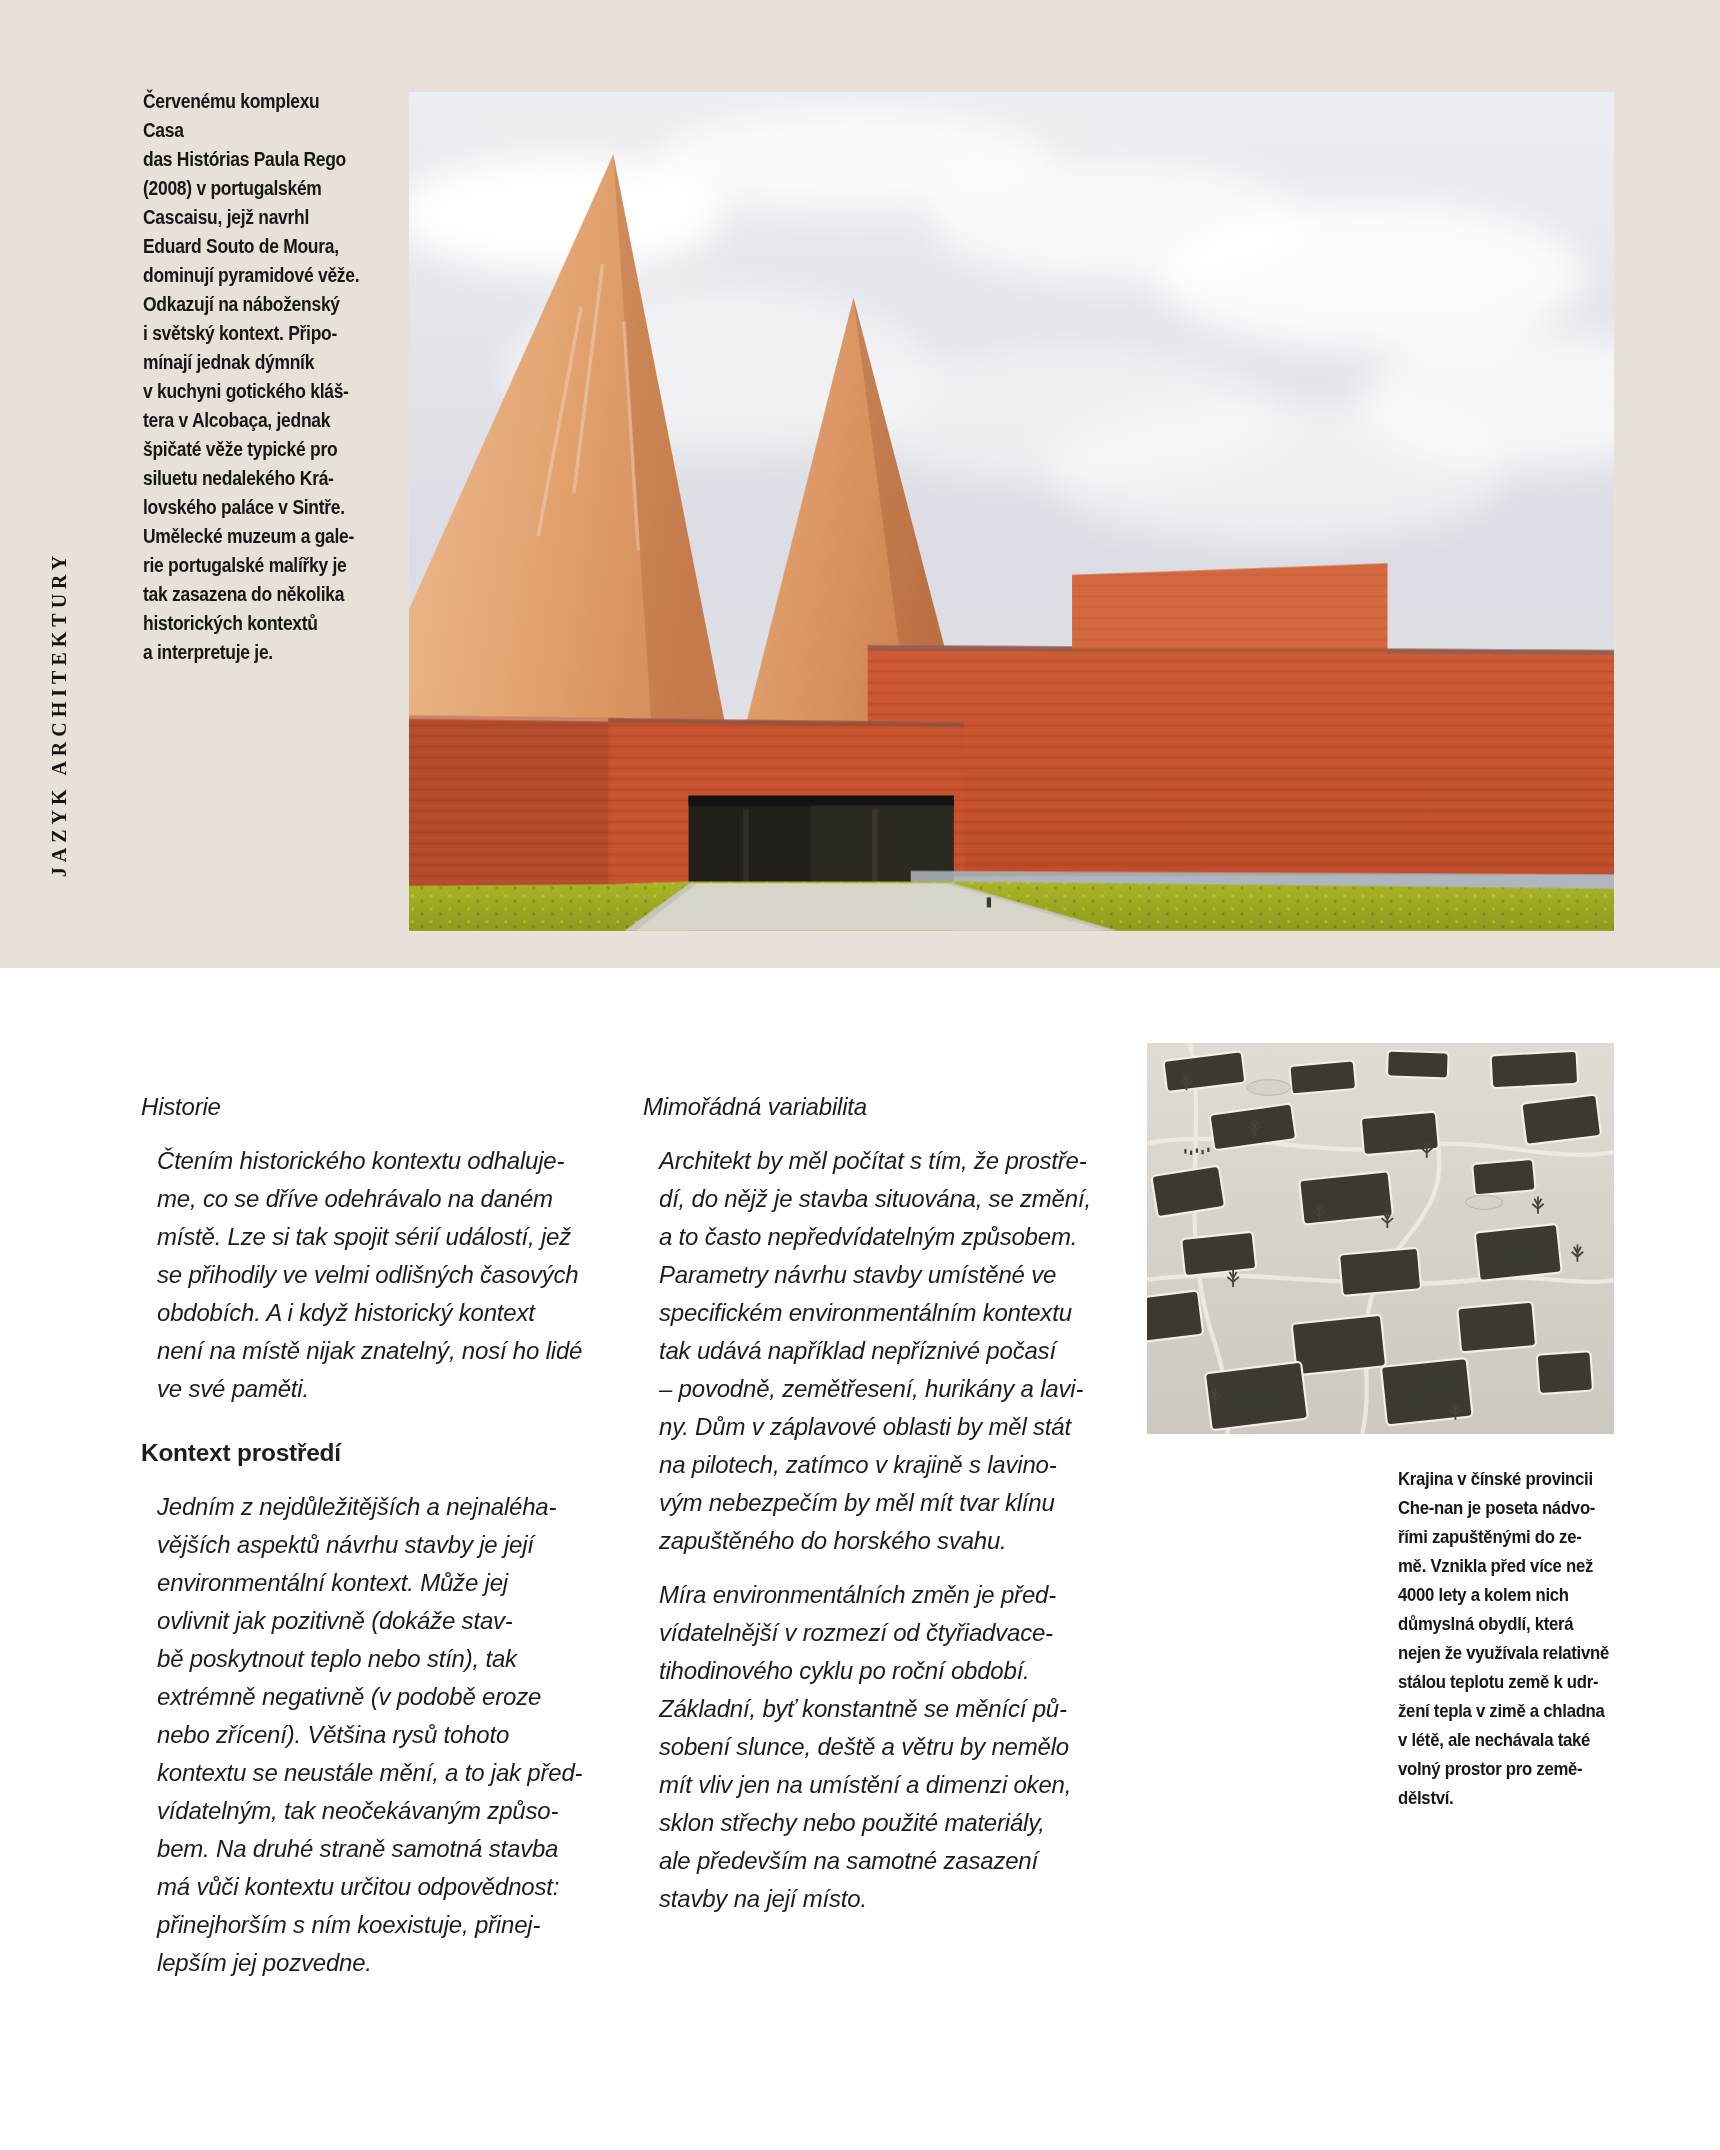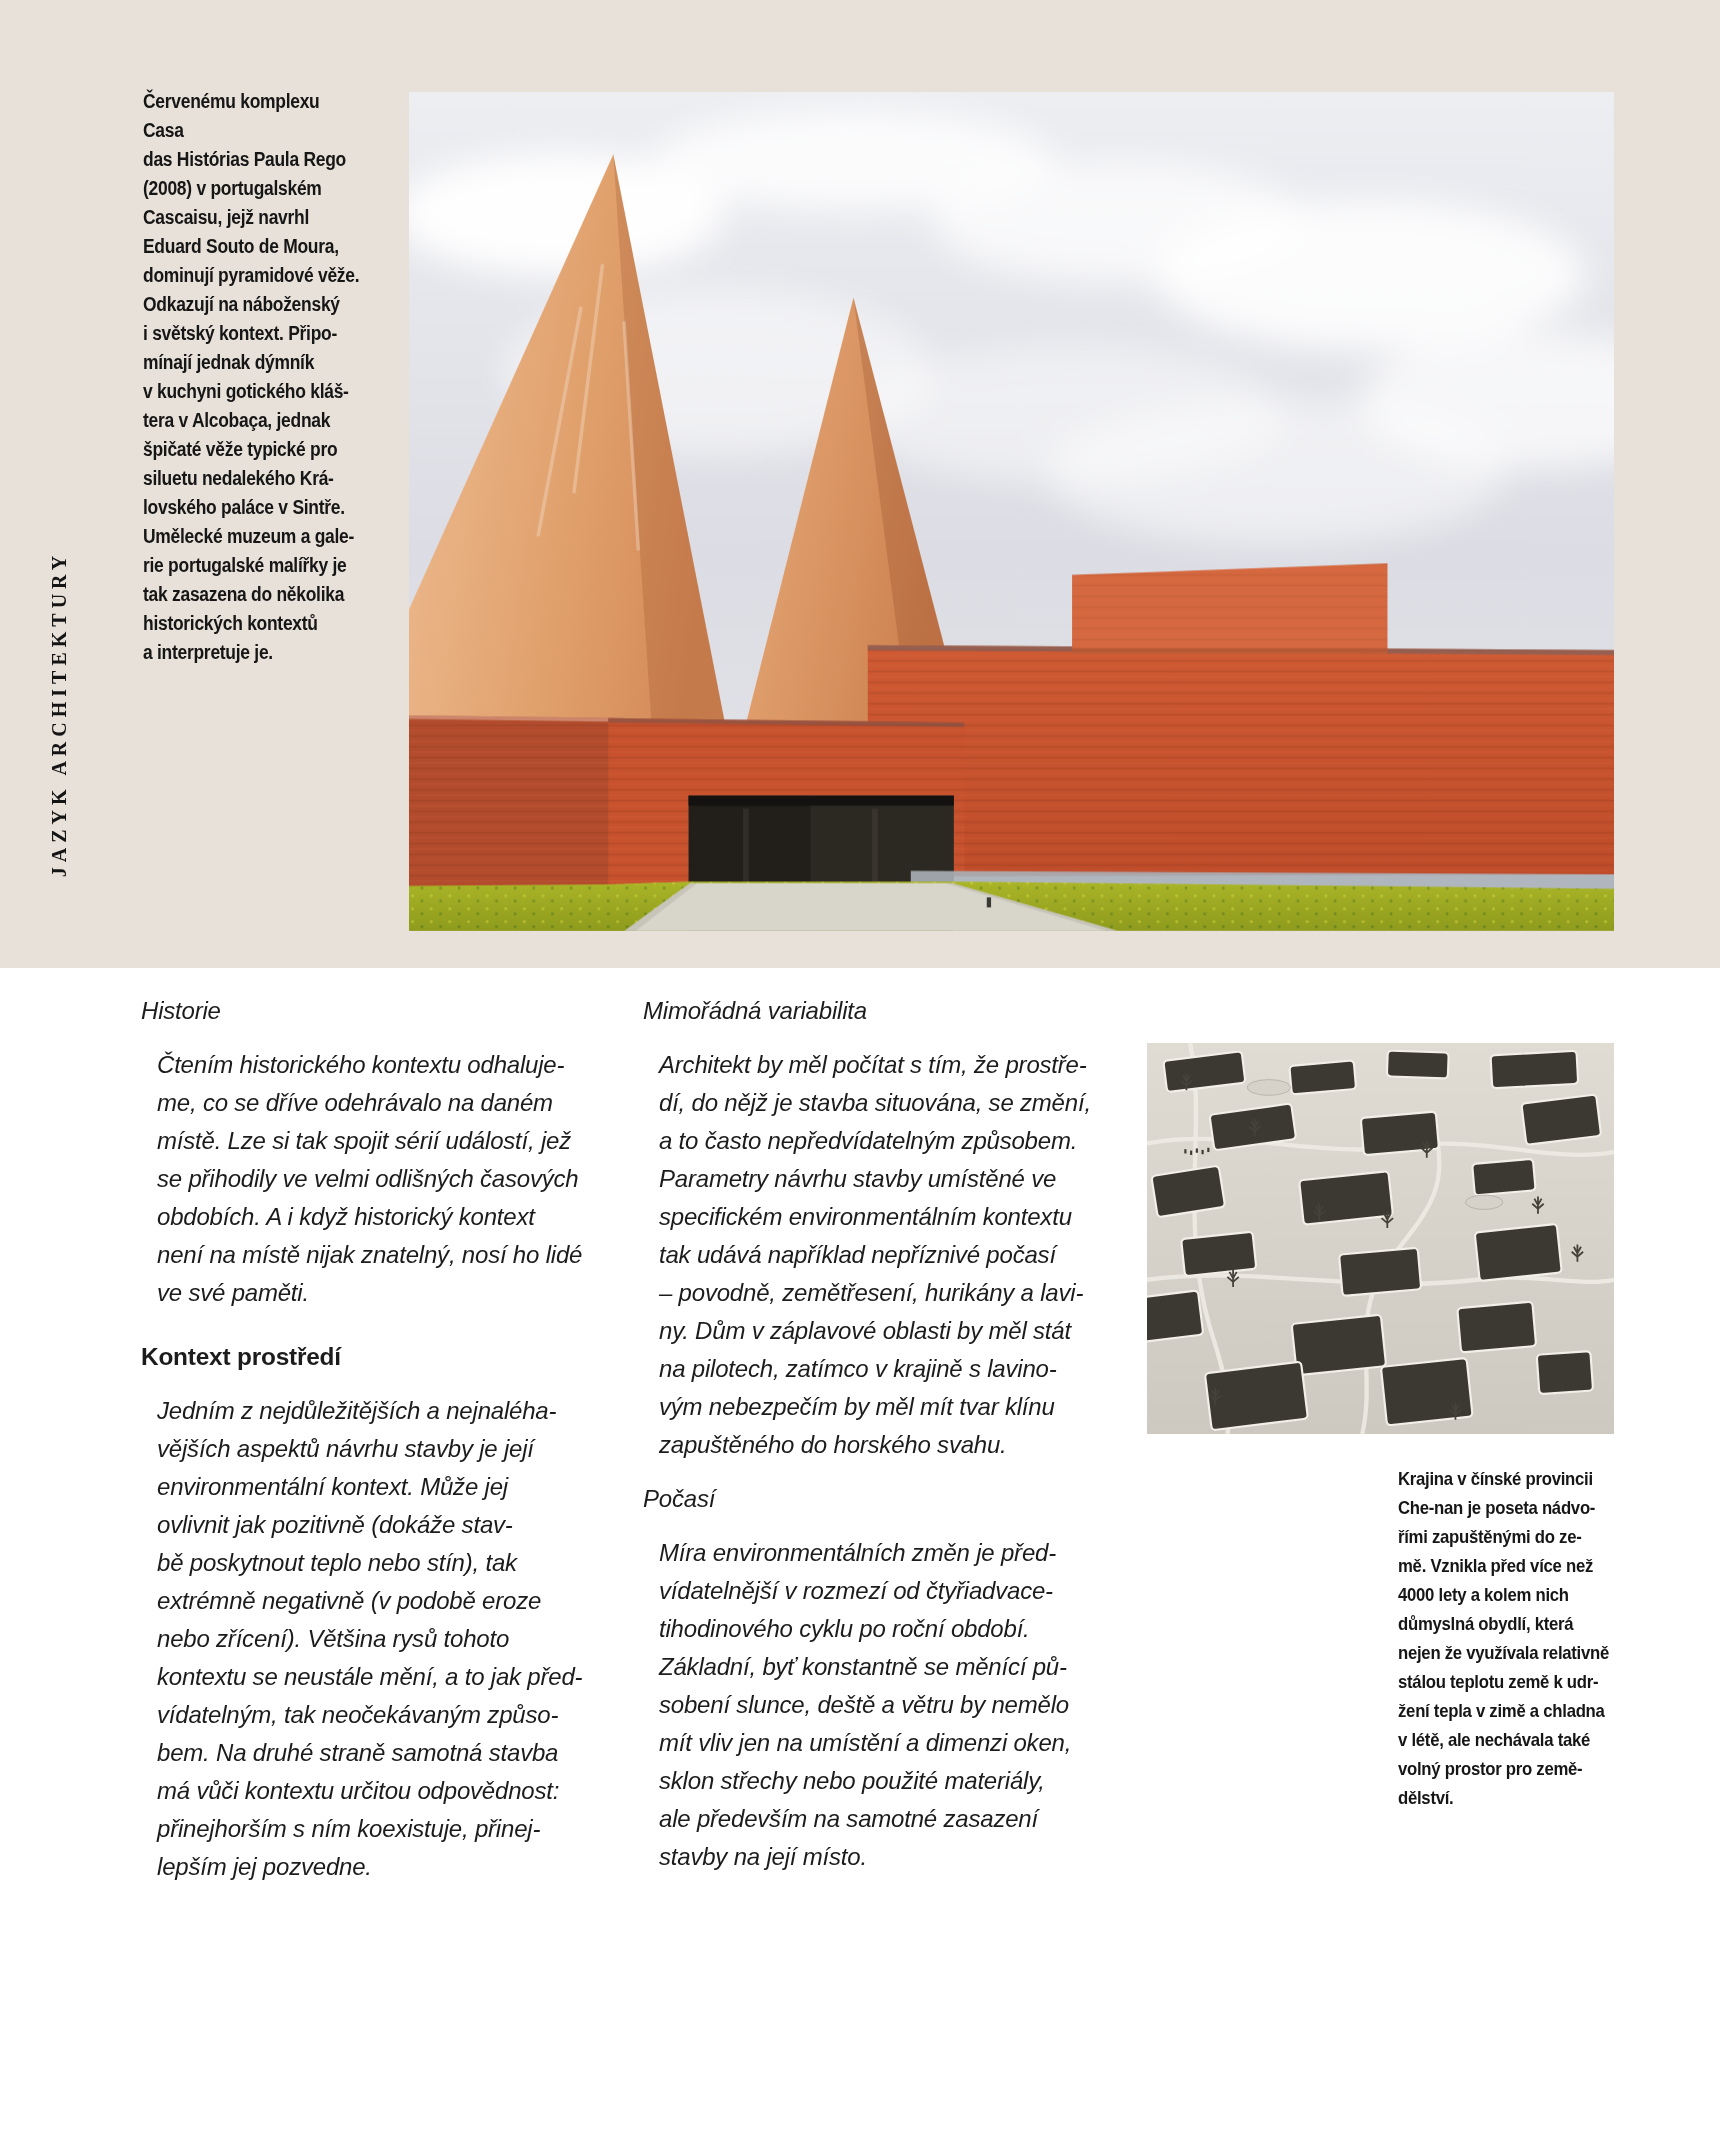--- a/index.html
+++ b/index.html
@@ -11,21 +11,21 @@
          font-size:20px;letter-spacing:5px;color:#141414;}
   .caption{font-weight:bold;white-space:pre-line;color:#161616;}
   .cap-top{position:absolute;left:143px;top:87px;width:244px;font-size:19.4px;line-height:29px;
            letter-spacing:-0.3px;transform:scaleX(0.9);transform-origin:left top;}
   .cap-side{position:absolute;left:1398px;top:1464px;width:287px;font-size:18.6px;line-height:29px;
             letter-spacing:-0.3px;transform:scaleX(0.9);transform-origin:left top;}
   .photo{position:absolute;overflow:hidden;}
   .photo-main{left:409px;top:92px;width:1205px;height:839px;}
   .photo-bw{left:1147px;top:1043px;width:467px;height:391px;}
   .photo svg{display:block;width:100%;height:100%;}
-  .col{position:absolute;top:992px;width:495px;font-size:24px;line-height:38px;letter-spacing:-0.2px;}
+  .col{position:absolute;top:1088px;width:495px;font-size:24px;line-height:38px;letter-spacing:-0.2px;}
   .col-1{left:141px;}
   .col-2{left:643px;}
   .h-it{font-style:italic;font-size:24px;line-height:38px;margin:0;font-weight:normal;}
   .h-b{font-size:24.4px;line-height:38px;margin:26px 0 0 0;font-weight:bold;}
   .h-it2{margin-top:11.5px;}
   .para{white-space:pre-line;margin:16px;font-style:italic;}
 </style>
 </head>
 <body>
 
@@ -195,21 +195,20 @@
 dí, do nějž je stavba situována, se změní,
 a to často nepředvídatelným způsobem.
 Parametry návrhu stavby umístěné ve
 specifickém environmentálním kontextu
 tak udává například nepříznivé počasí
 – povodně, zemětřesení, hurikány a lavi-
 ny. Dům v záplavové oblasti by měl stát
 na pilotech, zatímco v krajině s lavino-
 vým nebezpečím by měl mít tvar klínu
 zapuštěného do horského svahu.</p>
-    <h3 class="h-it h-it2">Počasí</h3>
     <p class="para">Míra environmentálních změn je před-
 vídatelnější v rozmezí od čtyřiadvace-
 tihodinového cyklu po roční období.
 Základní, byť konstantně se měnící pů-
 sobení slunce, deště a větru by nemělo
 mít vliv jen na umístění a dimenzi oken,
 sklon střechy nebo použité materiály,
 ale především na samotné zasazení
 stavby na její místo.</p>
   </div>

